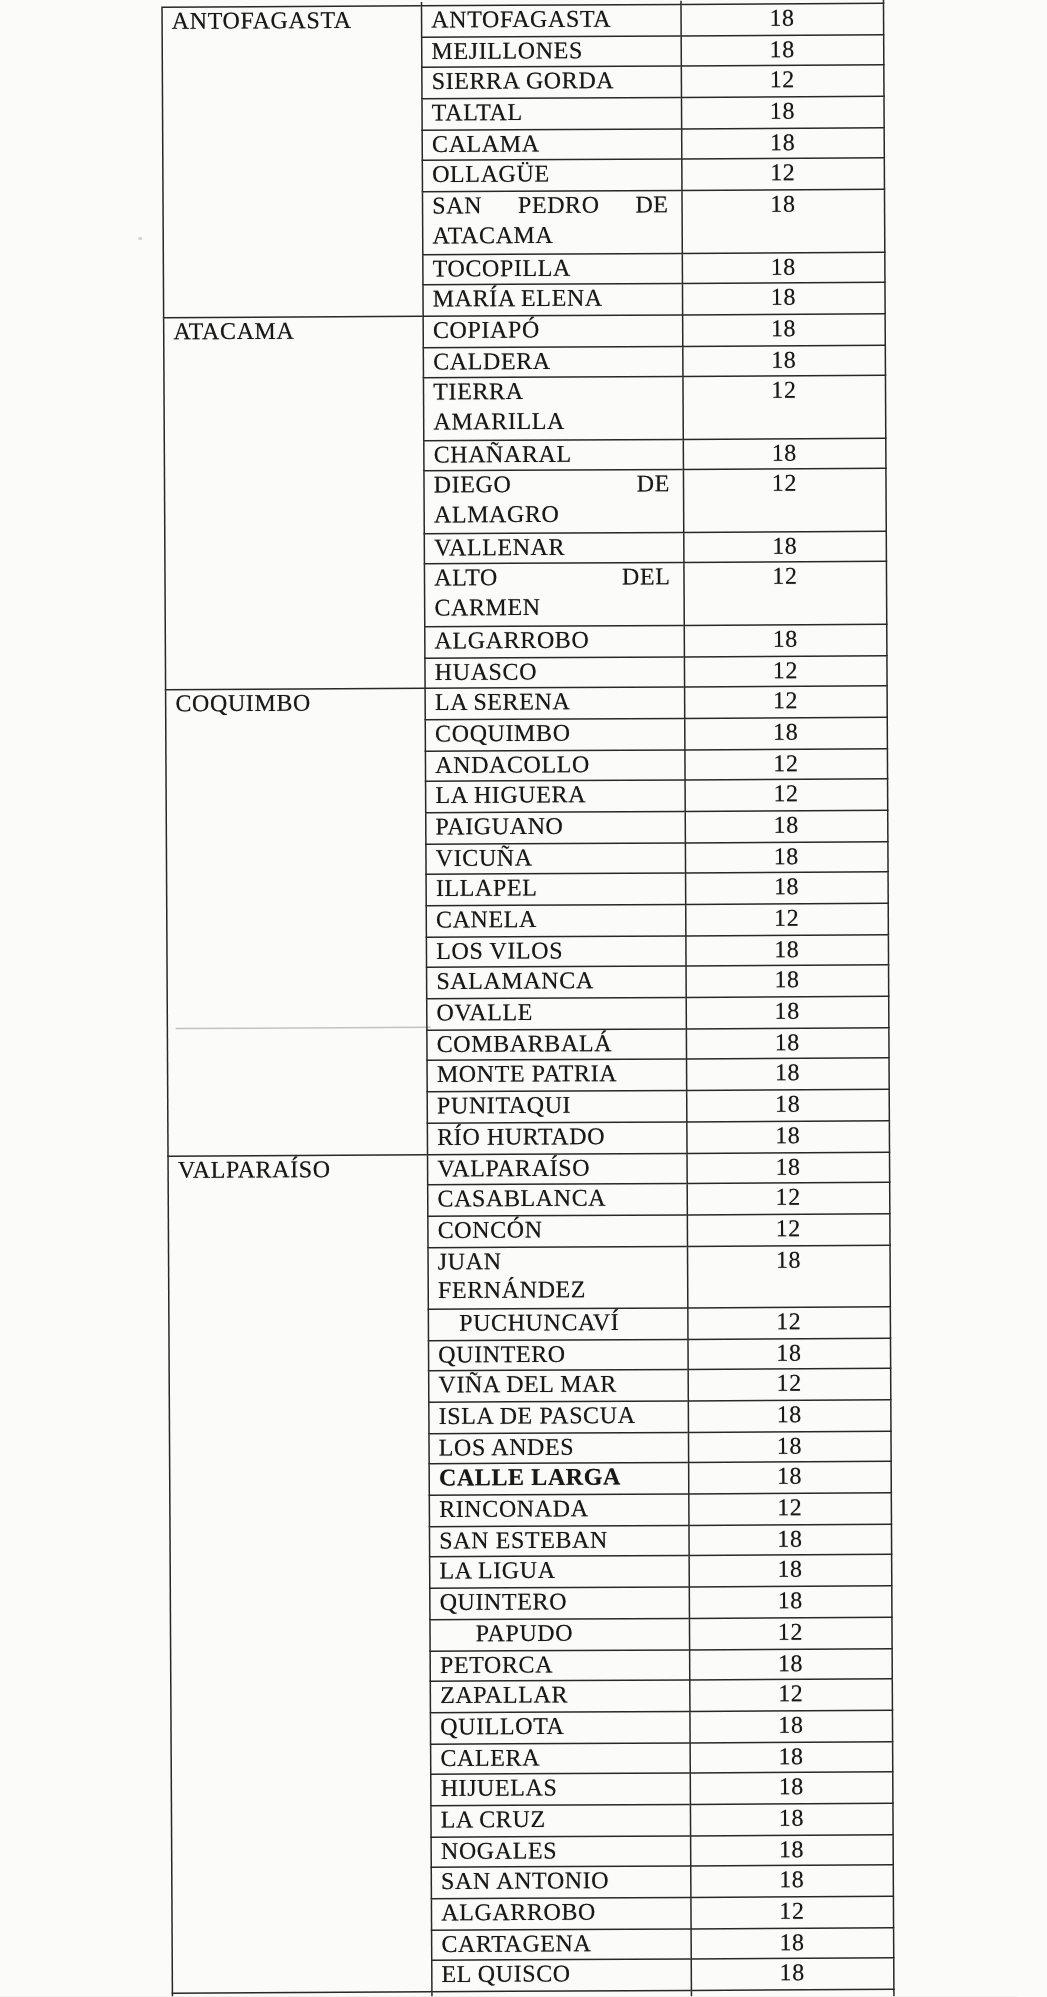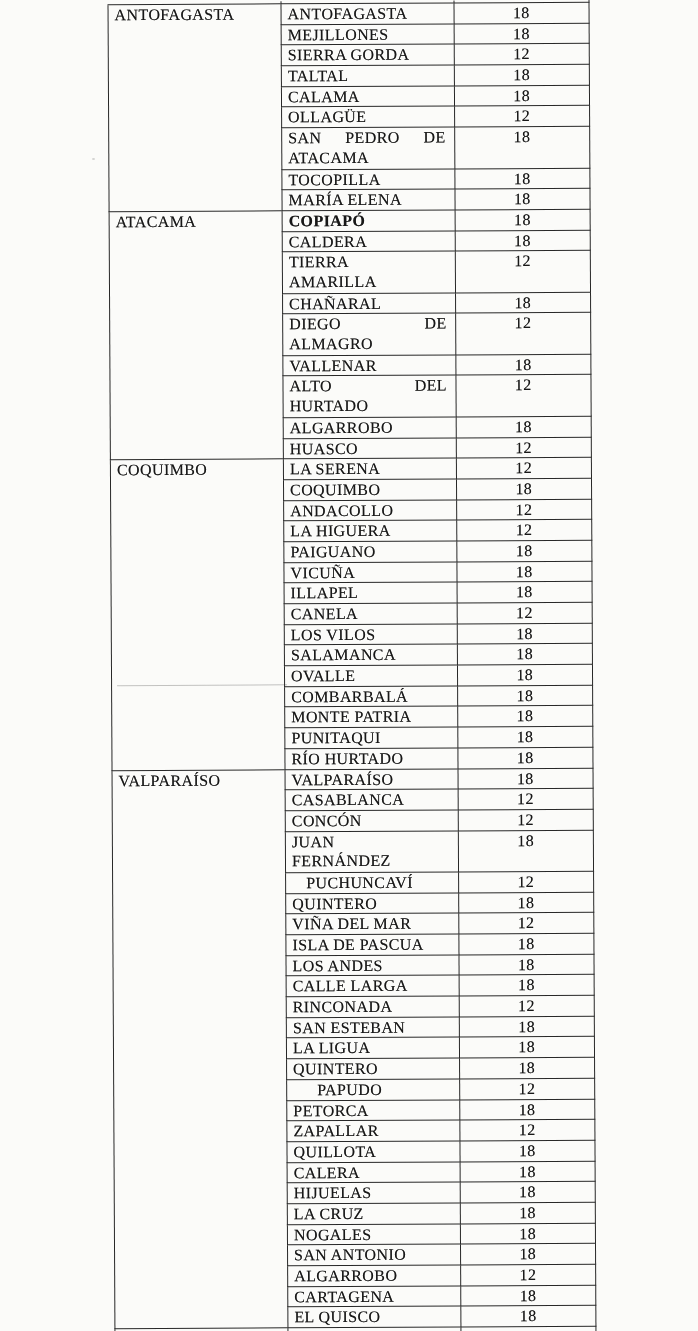--- a/index.html
+++ b/index.html
@@ -59,21 +59,21 @@
             <span>DE</span>
           </div>
           <div><span>ATACAMA</span></div>
         </div>
         <div class="cell bl br bb value" style="grid-area: 8 / 3;">18</div>
         <div class="cell bl bb commune" style="grid-area: 9 / 2;">TOCOPILLA</div>
         <div class="cell bl br bb value" style="grid-area: 9 / 3;">18</div>
         <div class="cell bl bb commune" style="grid-area: 10 / 2;">MARÍA ELENA</div>
         <div class="cell bl br bb value" style="grid-area: 10 / 3;">18</div>
         <div class="cell bl bb region" style="grid-area: 11 / 1 / span 9;">ATACAMA</div>
-        <div class="cell bl bb commune" style="grid-area: 11 / 2; font-weight: bold;">COPIAPÓ</div>
+        <div class="cell bl bb commune" style="grid-area: 11 / 2;">COPIAPÓ</div>
         <div class="cell bl br bb value" style="grid-area: 11 / 3;">18</div>
         <div class="cell bl bb commune" style="grid-area: 12 / 2;">CALDERA</div>
         <div class="cell bl br bb value" style="grid-area: 12 / 3;">18</div>
         <div class="cell bl bb commune" style="grid-area: 13 / 2;">
           <div><span>TIERRA</span></div>
           <div><span>AMARILLA</span></div>
         </div>
         <div class="cell bl br bb value" style="grid-area: 13 / 3;">12</div>
         <div class="cell bl bb commune" style="grid-area: 14 / 2;">CHAÑARAL</div>
         <div class="cell bl br bb value" style="grid-area: 14 / 3;">18</div>
@@ -85,21 +85,21 @@
           <div><span>ALMAGRO</span></div>
         </div>
         <div class="cell bl br bb value" style="grid-area: 15 / 3;">12</div>
         <div class="cell bl bb commune" style="grid-area: 16 / 2;">VALLENAR</div>
         <div class="cell bl br bb value" style="grid-area: 16 / 3;">18</div>
         <div class="cell bl bb commune" style="grid-area: 17 / 2;">
           <div class="jline">
             <span>ALTO</span>
             <span>DEL</span>
           </div>
-          <div><span>HURTADO</span></div>
+          <div><span>CARMEN</span></div>
         </div>
         <div class="cell bl br bb value" style="grid-area: 17 / 3;">12</div>
         <div class="cell bl bb commune" style="grid-area: 18 / 2;">ALGARROBO</div>
         <div class="cell bl br bb value" style="grid-area: 18 / 3;">18</div>
         <div class="cell bl bb commune" style="grid-area: 19 / 2;">HUASCO</div>
         <div class="cell bl br bb value" style="grid-area: 19 / 3;">12</div>
         <div class="cell bl bb region" style="grid-area: 20 / 1 / span 15;">COQUIMBO</div>
         <div class="cell bl bb commune" style="grid-area: 20 / 2;">LA SERENA</div>
         <div class="cell bl br bb value" style="grid-area: 20 / 3;">12</div>
         <div class="cell bl bb commune" style="grid-area: 21 / 2;">COQUIMBO</div>
@@ -145,21 +145,21 @@
         <div class="cell bl bb commune" style="grid-area: 39 / 2; padding-left: 20px;">PUCHUNCAVÍ</div>
         <div class="cell bl br bb value" style="grid-area: 39 / 3;">12</div>
         <div class="cell bl bb commune" style="grid-area: 40 / 2;">QUINTERO</div>
         <div class="cell bl br bb value" style="grid-area: 40 / 3;">18</div>
         <div class="cell bl bb commune" style="grid-area: 41 / 2;">VIÑA DEL MAR</div>
         <div class="cell bl br bb value" style="grid-area: 41 / 3;">12</div>
         <div class="cell bl bb commune" style="grid-area: 42 / 2;">ISLA DE PASCUA</div>
         <div class="cell bl br bb value" style="grid-area: 42 / 3;">18</div>
         <div class="cell bl bb commune" style="grid-area: 43 / 2;">LOS ANDES</div>
         <div class="cell bl br bb value" style="grid-area: 43 / 3;">18</div>
-        <div class="cell bl bb commune" style="grid-area: 44 / 2;">CALLE LARGA</div>
+        <div class="cell bl bb commune" style="grid-area: 44 / 2; font-weight: bold;">CALLE LARGA</div>
         <div class="cell bl br bb value" style="grid-area: 44 / 3;">18</div>
         <div class="cell bl bb commune" style="grid-area: 45 / 2;">RINCONADA</div>
         <div class="cell bl br bb value" style="grid-area: 45 / 3;">12</div>
         <div class="cell bl bb commune" style="grid-area: 46 / 2;">SAN ESTEBAN</div>
         <div class="cell bl br bb value" style="grid-area: 46 / 3;">18</div>
         <div class="cell bl bb commune" style="grid-area: 47 / 2;">LA LIGUA</div>
         <div class="cell bl br bb value" style="grid-area: 47 / 3;">18</div>
         <div class="cell bl bb commune" style="grid-area: 48 / 2;">QUINTERO</div>
         <div class="cell bl br bb value" style="grid-area: 48 / 3;">18</div>
         <div class="cell bl bb commune" style="grid-area: 49 / 2; padding-left: 30px;">PAPUDO</div>

